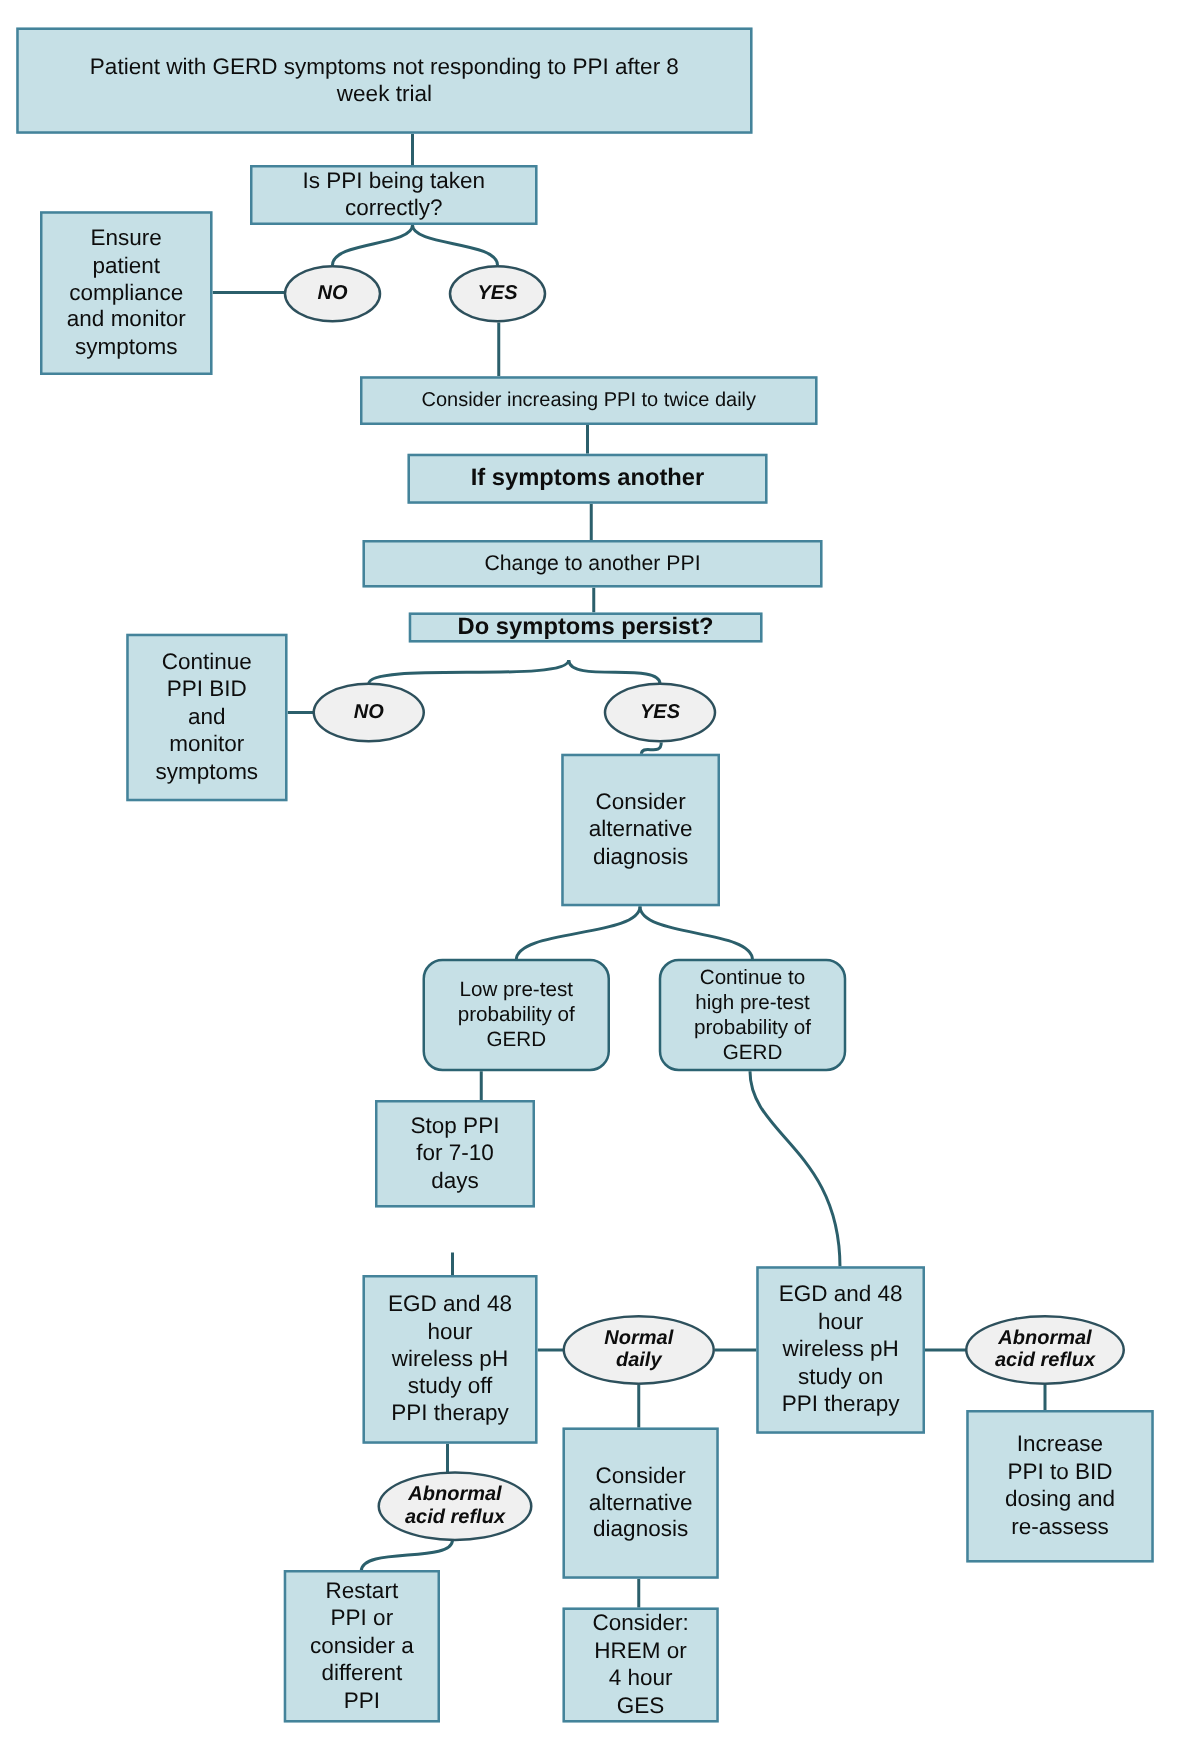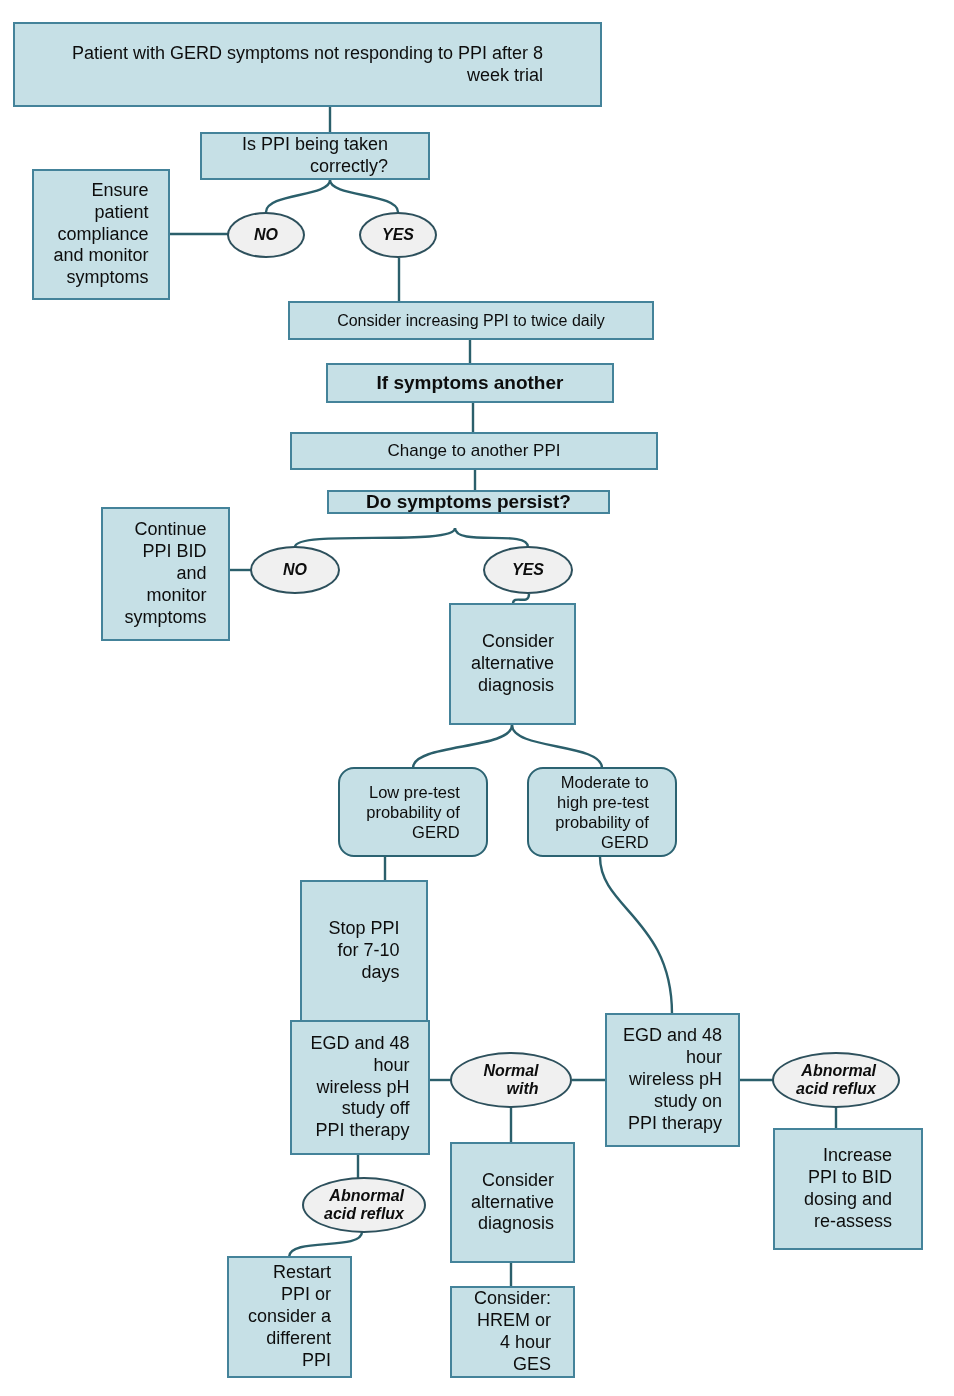--- a/index.html
+++ b/index.html
@@ -7,21 +7,21 @@
     position:relative;
     width:954px;height:1396px;
     background:var(--bg,#fff);
     font-family:"Liberation Sans",sans-serif;
     overflow:hidden;
   }
   svg.edges{position:absolute;left:0;top:0;}
   .edge{fill:none;stroke:var(--line,#2b5f6b);stroke-width:2.4;}
   .node{
     position:absolute;display:flex;align-items:center;justify-content:center;
-    box-sizing:border-box;text-align:right;color:var(--text,#0d0d0d);
+    box-sizing:border-box;text-align:center;color:var(--text,#0d0d0d);
     background:var(--box-fill,#c6e0e6);border:2px solid var(--box-border,#44839a);
   }
   .node .lbl{white-space:pre-line;line-height:1.22;}
   .rounded{border-radius:16px;border:2.5px solid var(--round-border,#2c6372);}
   .ellipse{border-radius:50%;background:var(--ellipse-fill,#f0f0f0);
     border:2.5px solid var(--ellipse-border,#2d505c);font-weight:bold;font-style:italic;}
   .ellipse .lbl{line-height:1.15;}
   .bold{font-weight:bold;}
   .f16{font-size:16px}.f165{font-size:16.5px}.f17{font-size:17px}.f18{font-size:18px}.f19{font-size:19px}
 </style>
@@ -106,27 +106,27 @@
 diagnosis</span>
     </div>
 
   <div class="node rounded f165" style="left:338px;top:767px;width:150px;height:90px">
     <span class="lbl">Low pre-test
 probability of
 GERD</span>
     </div>
 
   <div class="node rounded f165" style="left:527px;top:767px;width:150px;height:90px">
-    <span class="lbl">Moderate to
+    <span class="lbl">Continue to
 high pre-test
 probability of
 GERD</span>
     </div>
 
-  <div class="node rect f18" style="left:300px;top:880px;width:128px;height:142px">
+  <div class="node rect f18" style="left:300px;top:880px;width:128px;height:86px">
     <span class="lbl">Stop PPI
 for 7-10
 days</span>
     </div>
 
   <div class="node rect f18" style="left:290px;top:1020px;width:140px;height:135px">
     <span class="lbl">EGD and 48
 hour
 wireless pH
 study off
@@ -180,21 +180,21 @@
   <div class="node ellipse f16" style="left:250px;top:546px;width:90px;height:48px">
     <span class="lbl">NO</span>
     </div>
 
   <div class="node ellipse f16" style="left:483px;top:546px;width:90px;height:48px">
     <span class="lbl">YES</span>
     </div>
 
   <div class="node ellipse f16" style="left:450px;top:1052px;width:122px;height:56px">
     <span class="lbl">Normal
-with</span>
+daily</span>
     </div>
 
   <div class="node ellipse f16" style="left:772px;top:1052px;width:128px;height:56px">
     <span class="lbl">Abnormal
 acid reflux</span>
     </div>
 
   <div class="node ellipse f16" style="left:302px;top:1177px;width:124px;height:56px">
     <span class="lbl">Abnormal
 acid reflux</span>

